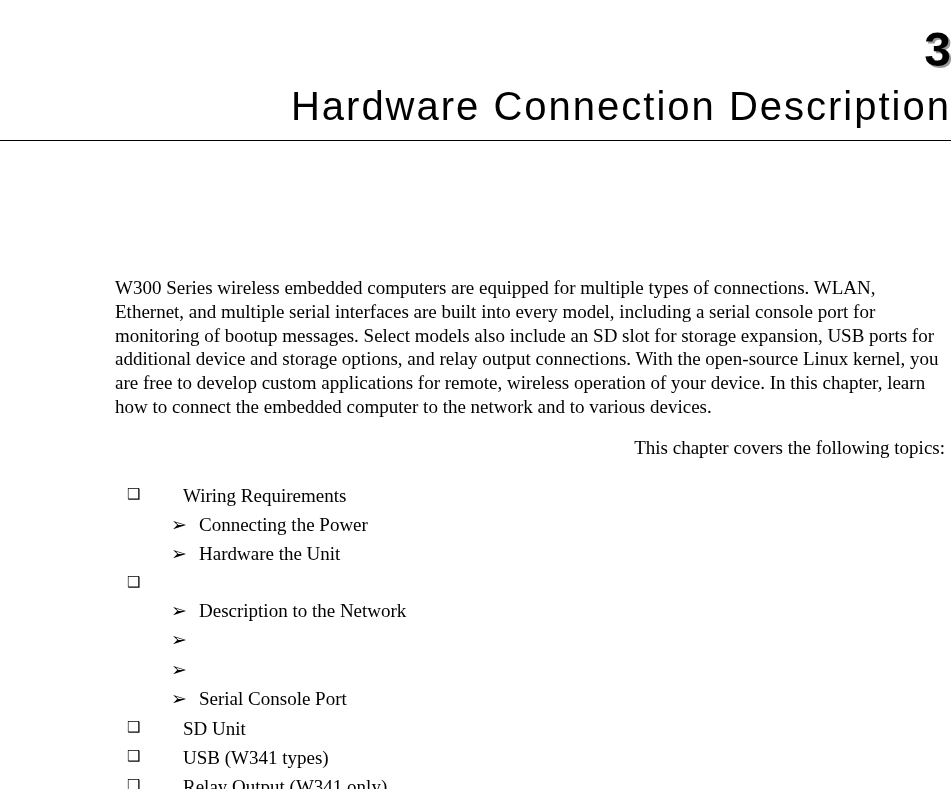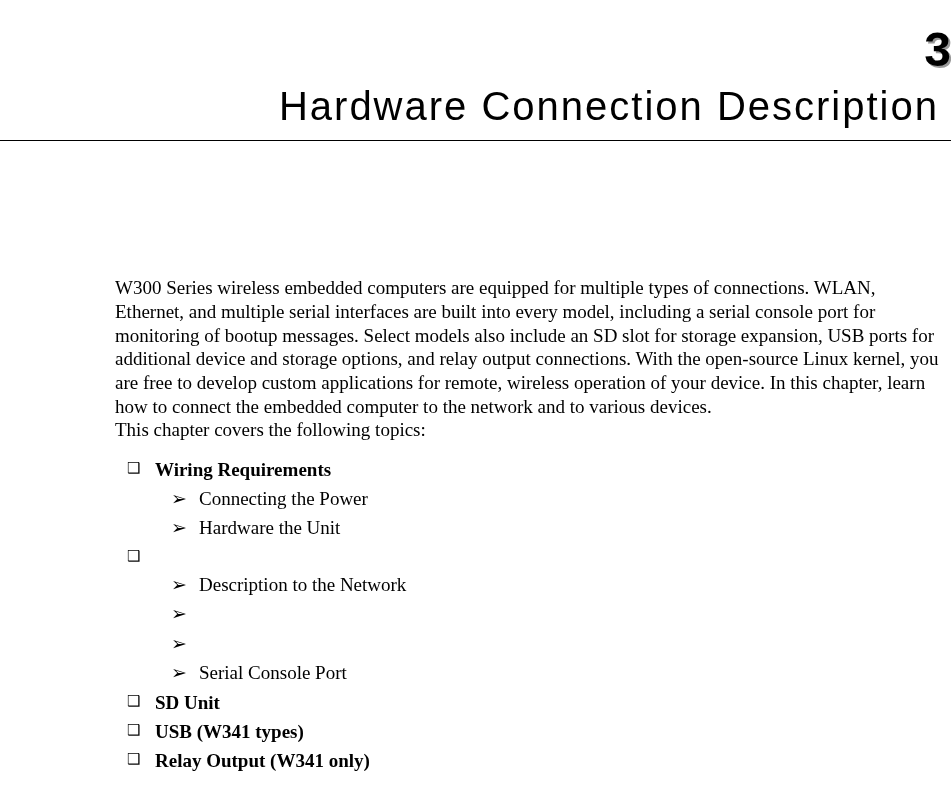--- a/index.html
+++ b/index.html
@@ -18,21 +18,21 @@
       font-family: Verdana, Geneva, sans-serif;
       font-size: 48px;
       font-weight: bold;
       color: #000;
       text-shadow: 2px 2px 0 #999;
       letter-spacing: 0;
     }
     .chapter-title {
       position: absolute;
       top: 84px;
-      right: 12px;
+      right: 0;
       font-family: Verdana, Geneva, sans-serif;
       font-size: 40px;
       font-weight: normal;
       letter-spacing: 2px;
       text-align: right;
     }
     .divider {
       position: absolute;
       top: 140px;
       left: 0;
@@ -42,44 +42,47 @@
     }
     .content {
       position: absolute;
       top: 276px;
       left: 115px;
       width: 830px;
     }
     .intro {
       font-size: 19px;
       line-height: 1.25;
+      margin-bottom: 18px;
     }
     .covers {
       font-size: 19px;
-      margin-bottom: 14px;
+      margin-bottom: 22px;
+      text-align: right;
     }
     .topic-list {
       list-style: none;
       padding-left: 12px;
     }
     .topic-item {
       font-size: 19px;
       line-height: 1.55;
       display: flex;
       align-items: flex-start;
     }
     .topic-item .bullet-square {
       font-size: 15px;
       margin-right: 14px;
       line-height: 1.8;
       width: 14px;
       flex-shrink: 0;
     }
     .topic-item .label {
-      font-weight: bold;
+      font-weight: normal;
+      margin-left: 28px;
     }
     .sub-list {
       list-style: none;
       padding-left: 44px;
     }
     .sub-item {
       font-size: 19px;
       line-height: 1.55;
       display: flex;
       align-items: flex-start;

